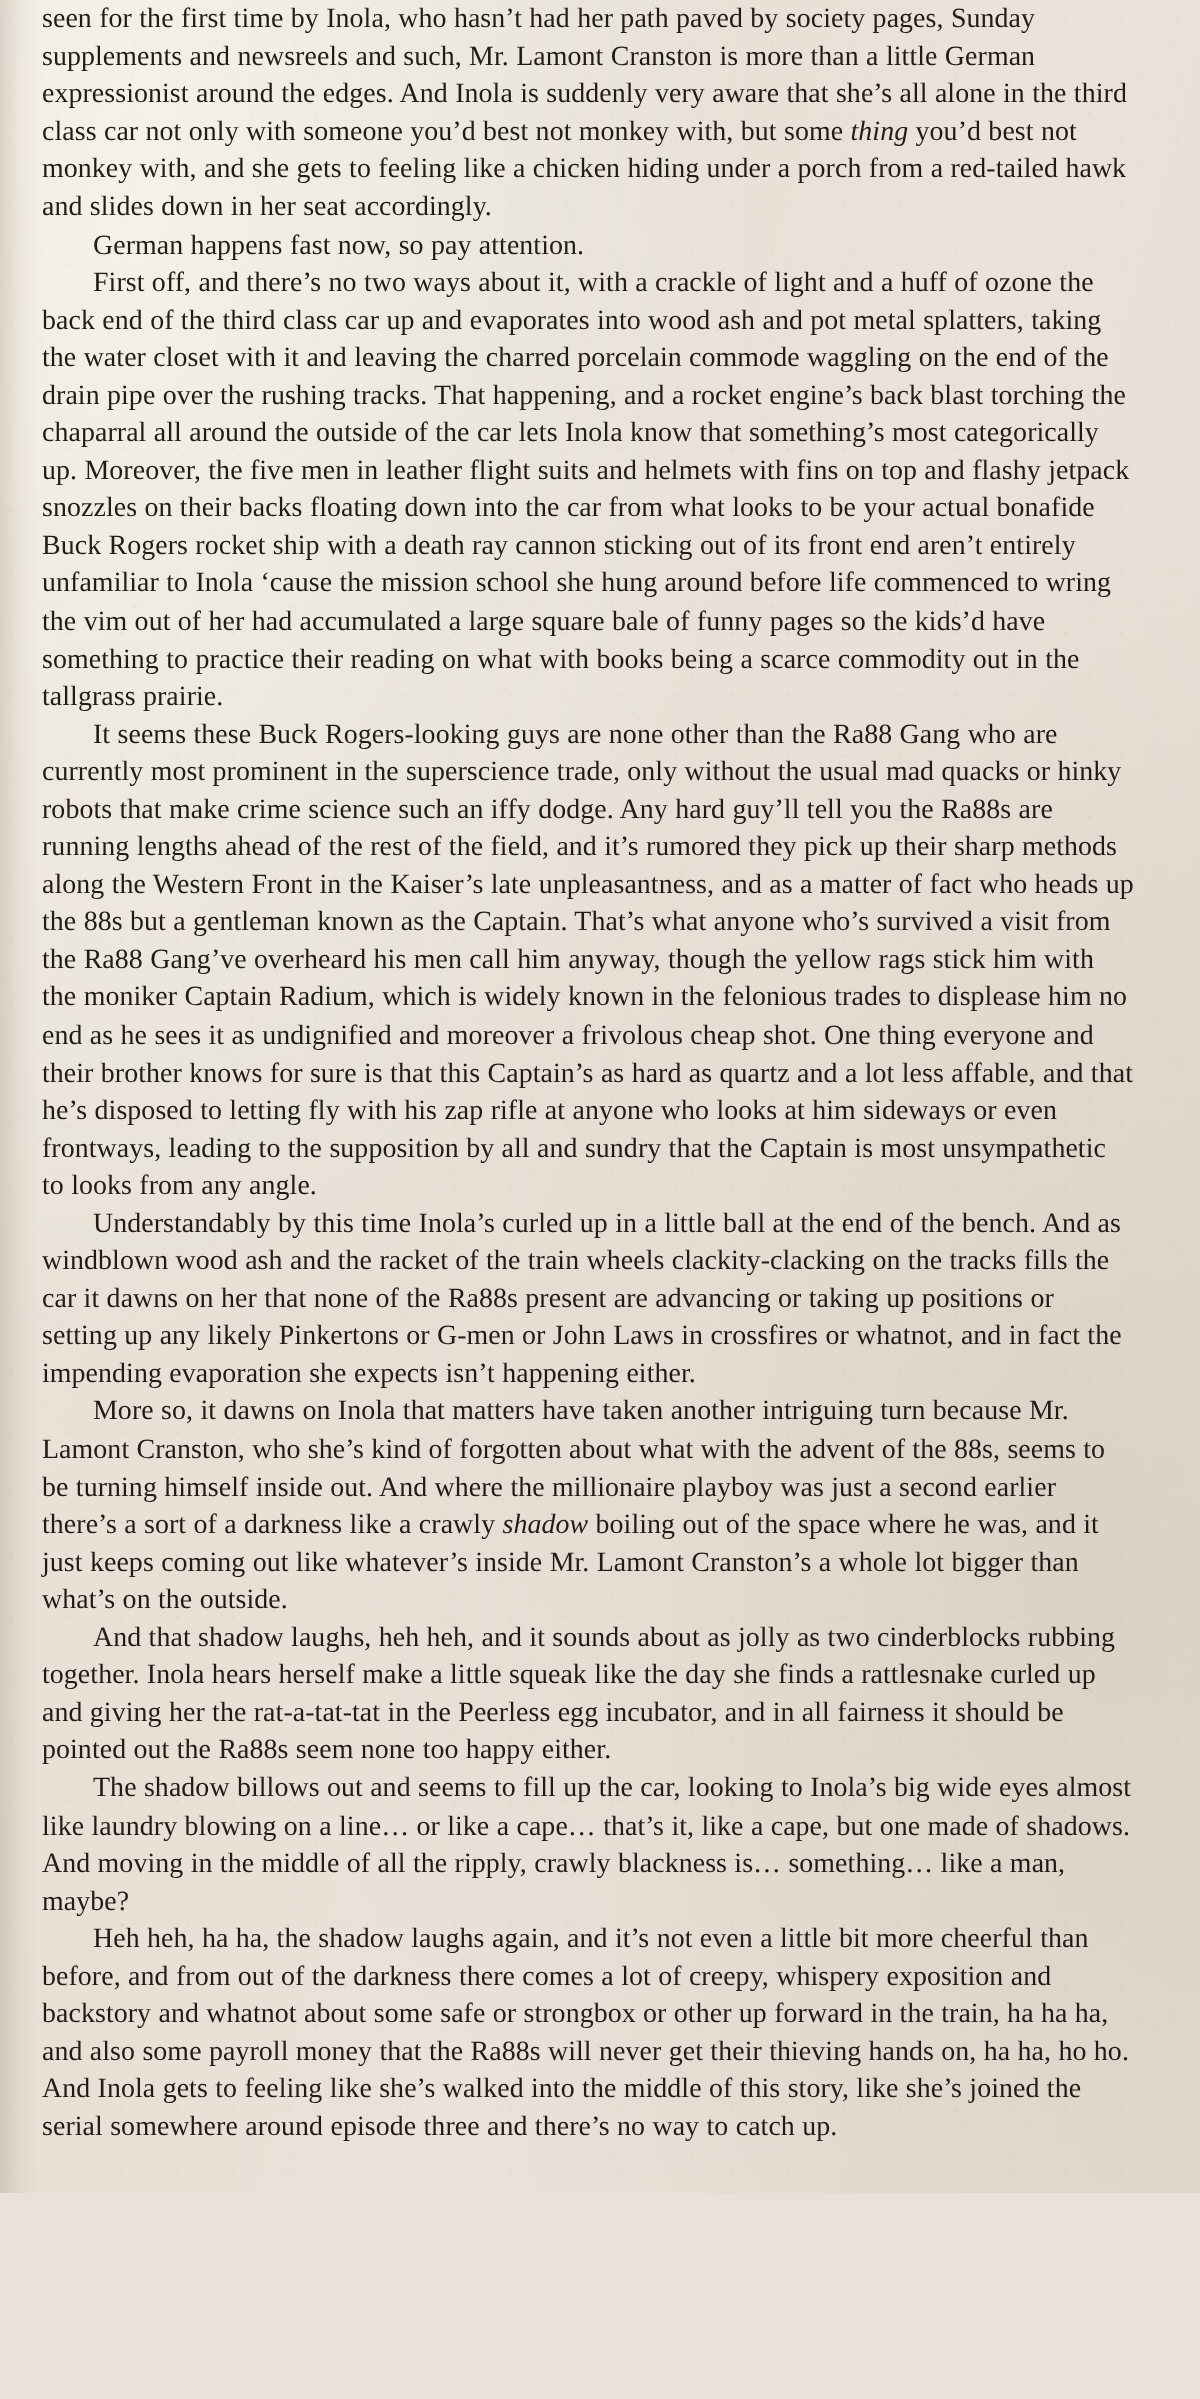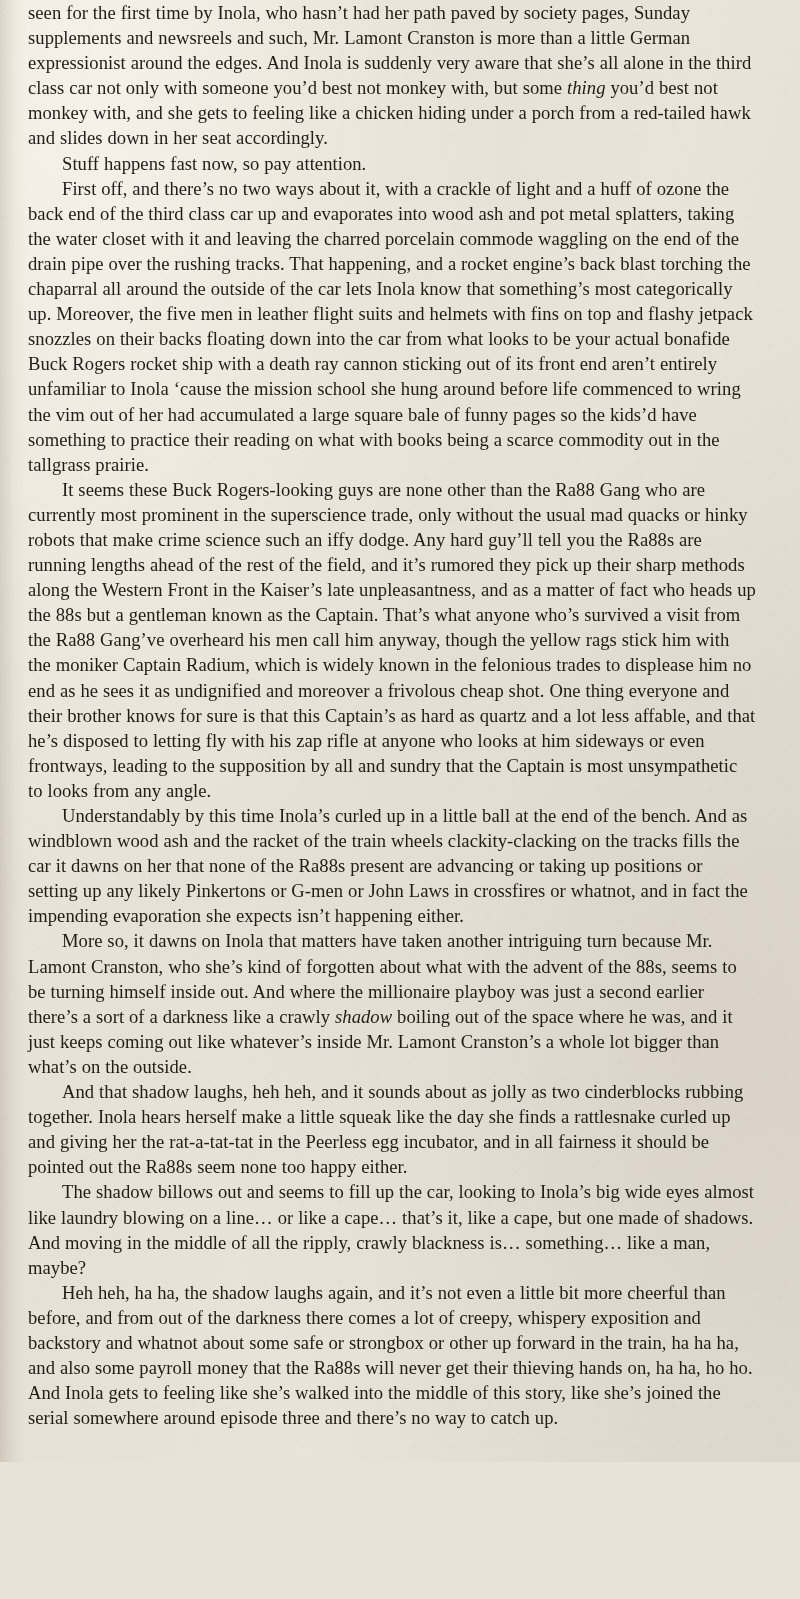--- a/index.html
+++ b/index.html
@@ -65,21 +65,21 @@
   .body-text em {
     font-style: italic;
   }
 </style>
 </head>
 <body>
 
 <div class="page">
   <div class="body-text">
       <p class="flush"><span>seen for the first time by Inola, who hasn’t had her path paved by society pages, Sunday supplements and newsreels and such, Mr. Lamont Cranston is more than a little German expressionist around the edges. And Inola is suddenly very aware that she’s all alone in the third class car not only with someone you’d best not monkey with, but some </span><em>thing</em><span> you’d best not monkey with, and she gets to feeling like a chicken hiding under a porch from a red-tailed hawk and slides down in her seat accordingly.</span></p>
-      <p><span>Stuff happens fast now, so pay attention.</span></p>
+      <p><span>German happens fast now, so pay attention.</span></p>
       <p><span>First off, and there’s no two ways about it, with a crackle of light and a huff of ozone the back end of the third class car up and evaporates into wood ash and pot metal splatters, taking the water closet with it and leaving the charred porcelain commode waggling on the end of the drain pipe over the rushing tracks. That happening, and a rocket engine’s back blast torching the chaparral all around the outside of the car lets Inola know that something’s most categorically up. Moreover, the five men in leather flight suits and helmets with fins on top and flashy jetpack snozzles on their backs floating down into the car from what looks to be your actual bonafide Buck Rogers rocket ship with a death ray cannon sticking out of its front end aren’t entirely unfamiliar to Inola ‘cause the mission school she hung around before life commenced to wring the vim out of her had accumulated a large square bale of funny pages so the kids’d have something to practice their reading on what with books being a scarce commodity out in the tallgrass prairie.</span></p>
       <p><span>It seems these Buck Rogers-looking guys are none other than the Ra88 Gang who are currently most prominent in the superscience trade, only without the usual mad quacks or hinky robots that make crime science such an iffy dodge. Any hard guy’ll tell you the Ra88s are running lengths ahead of the rest of the field, and it’s rumored they pick up their sharp methods along the Western Front in the Kaiser’s late unpleasantness, and as a matter of fact who heads up the 88s but a gentleman known as the Captain. That’s what anyone who’s survived a visit from the Ra88 Gang’ve overheard his men call him anyway, though the yellow rags stick him with the moniker Captain Radium, which is widely known in the felonious trades to displease him no end as he sees it as undignified and moreover a frivolous cheap shot. One thing everyone and their brother knows for sure is that this Captain’s as hard as quartz and a lot less affable, and that he’s disposed to letting fly with his zap rifle at anyone who looks at him sideways or even frontways, leading to the supposition by all and sundry that the Captain is most unsympathetic to looks from any angle.</span></p>
       <p><span>Understandably by this time Inola’s curled up in a little ball at the end of the bench. And as windblown wood ash and the racket of the train wheels clackity-clacking on the tracks fills the car it dawns on her that none of the Ra88s present are advancing or taking up positions or setting up any likely Pinkertons or G-men or John Laws in crossfires or whatnot, and in fact the impending evaporation she expects isn’t happening either.</span></p>
       <p><span>More so, it dawns on Inola that matters have taken another intriguing turn because Mr. Lamont Cranston, who she’s kind of forgotten about what with the advent of the 88s, seems to be turning himself inside out. And where the millionaire playboy was just a second earlier there’s a sort of a darkness like a crawly </span><em>shadow</em><span> boiling out of the space where he was, and it just keeps coming out like whatever’s inside Mr. Lamont Cranston’s a whole lot bigger than what’s on the outside.</span></p>
       <p><span>And that shadow laughs, heh heh, and it sounds about as jolly as two cinderblocks rubbing together. Inola hears herself make a little squeak like the day she finds a rattlesnake curled up and giving her the rat-a-tat-tat in the Peerless egg incubator, and in all fairness it should be pointed out the Ra88s seem none too happy either.</span></p>
       <p><span>The shadow billows out and seems to fill up the car, looking to Inola’s big wide eyes almost like laundry blowing on a line… or like a cape… that’s it, like a cape, but one made of shadows. And moving in the middle of all the ripply, crawly blackness is… something… like a man, maybe?</span></p>
       <p><span>Heh heh, ha ha, the shadow laughs again, and it’s not even a little bit more cheerful than before, and from out of the darkness there comes a lot of creepy, whispery exposition and backstory and whatnot about some safe or strongbox or other up forward in the train, ha ha ha, and also some payroll money that the Ra88s will never get their thieving hands on, ha ha, ho ho. And Inola gets to feeling like she’s walked into the middle of this story, like she’s joined the serial somewhere around episode three and there’s no way to catch up.</span></p>
     </div>
 </div>
 

